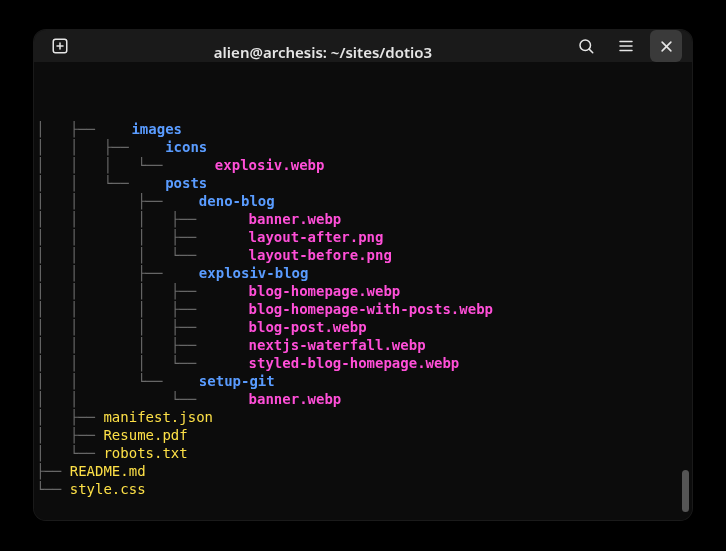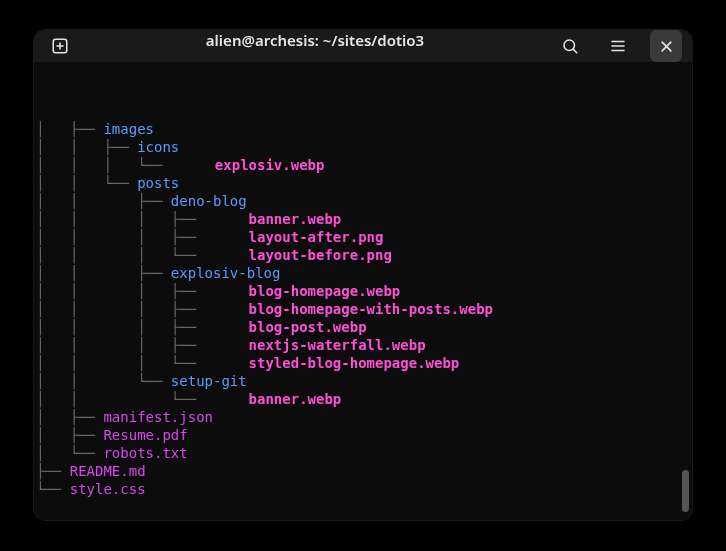--- a/index.html
+++ b/index.html
@@ -16,23 +16,23 @@
     width: 658px; height: 490px;
     background: #0c0c0c;
     border-radius: 12px;
     overflow: hidden;
     box-shadow: 0 0 0 1px #1a1a1a;
   }
   .titlebar {
     height: 32px;
     background: #1a1a1a;
     display: flex;
-    align-items: flex-start;
+    align-items: flex-end;
     padding: 0 10px;
-    gap: 16px;
+    gap: 8px;
   }
   .tb-btn {
     width: 32px; height: 32px;
     display: flex; align-items: center; justify-content: center;
     border-radius: 6px;
     color: #e6e6e6;
     cursor: pointer;
   }
   .tb-btn svg { display: block; }
   .tb-title {
@@ -55,23 +55,23 @@
   .term-inner {
     padding: 6px 2px 6px 2px;
     line-height: 18px;
     font-size: 14px;
     color: #f2f2f2;
     white-space: pre;
     font-family: "DejaVu Sans Mono", "Menlo", "Consolas", monospace;
   }
   .line { height: 18px; display: flex; }
   .treepipe { color: #6b6b6b; }
-  .dir { color: #5a9cff; font-weight: normal; }
+  .dir { color: #5a9cff; font-weight: bold; margin-left: 28px; }
   .img { color: #ff4fd8; font-weight: bold; margin-left: 44px; }
-  .file { color: #d946ef; }
+  .file { color: #fde047; }
   .scrollbar {
     position: absolute;
     right: 3px; bottom: 8px;
     width: 7px; height: 42px;
     background: #555;
     border-radius: 4px;
   }
 </style>
 </head>
 <body>

